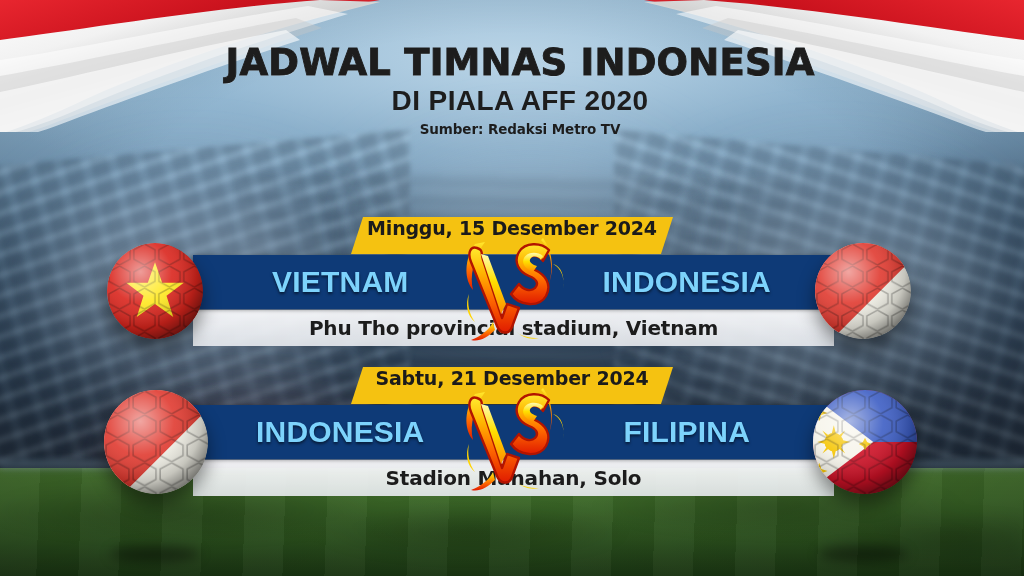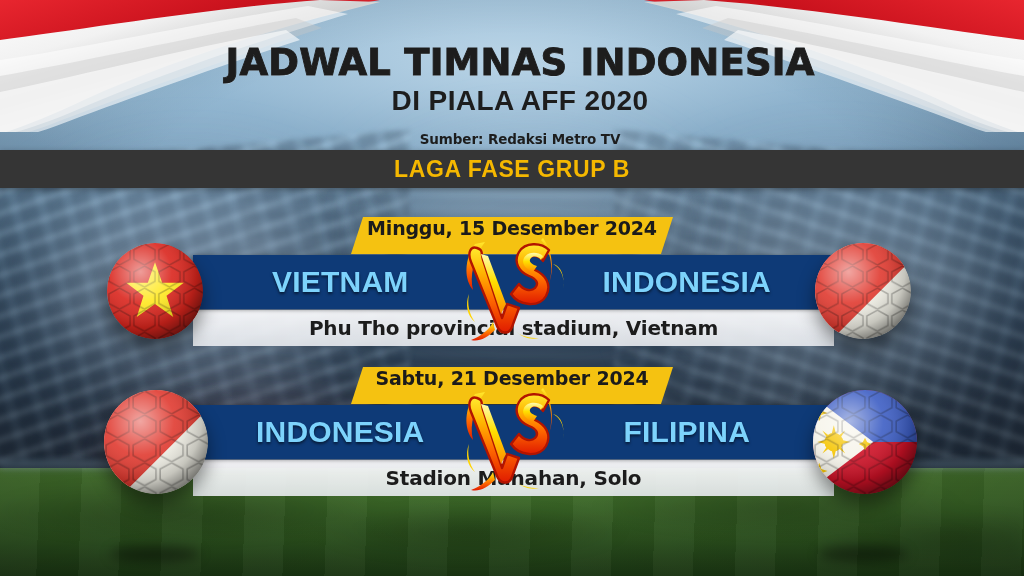--- a/index.html
+++ b/index.html
@@ -142,21 +142,21 @@
   }
   .title-sub {
     margin-top: 3px;
     font-size: 28px;
     font-weight: 600;
     color: #1d1d1d;
     font-family: "Liberation Sans", sans-serif;
     letter-spacing: 0.4px;
   }
   .title-source {
-    margin-top: 14px;
+    margin-top: 4px;
     font-size: 13.5px;
     font-weight: 700;
     color: #1d1d1d;
     font-family: "DejaVu Sans", sans-serif;
     letter-spacing: -0.1px;
   }
 
   
   .phase-bar {
     position: absolute;
@@ -353,23 +353,20 @@
       <path d="M0,92 C78,76 188,48 286,30 L300,40 C232,62 136,96 56,126 C34,134 14,139 0,141 Z" fill="#ffffff" opacity="0.60"></path>
     </svg>
   </div>
 
   <div class="header">
     <div class="title-main">JADWAL TIMNAS INDONESIA</div>
     <div class="title-sub">DI PIALA AFF 2020</div>
     <div class="title-source">Sumber: Redaksi Metro TV</div>
   </div>
 
-  <div class="phase-bar">
-    <span class="phase-text">LAGA FASE GRUP B</span>
-  </div>
 
   <div class="match match-1">
 
     <div class="date-chip">
       <span class="date-text">Minggu, 15 Desember 2024</span>
     </div>
 
     <div class="teams-bar">
       <span class="team-name team-left">VIETNAM</span>
       <span class="team-name team-right">INDONESIA</span>

